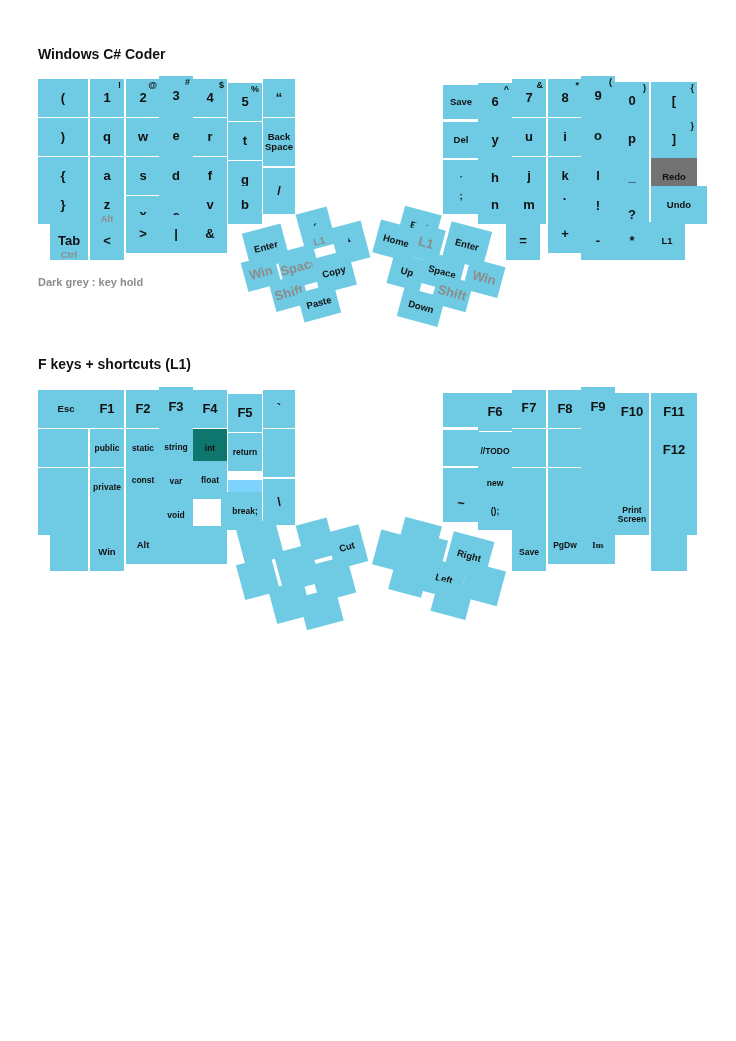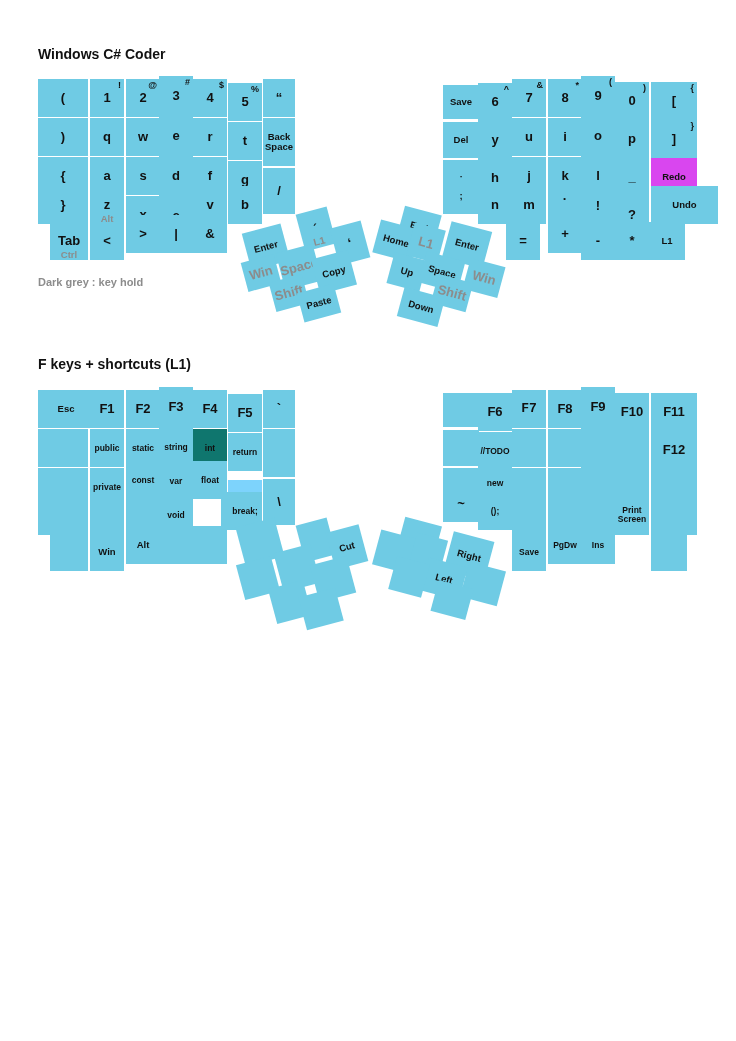--- a/index.html
+++ b/index.html
@@ -278,42 +278,42 @@
     </div>
     <div class="key" style="left: 548px; top: 157px; width: 34px; height: 38px; background: rgb(111, 203, 228);">
       <div class="main">k</div>
     </div>
     <div class="key" style="left: 581px; top: 156px; width: 34px; height: 40px; background: rgb(111, 203, 228);">
       <div class="main">l</div>
     </div>
     <div class="key" style="left: 615px; top: 158px; width: 34px; height: 38px; background: rgb(111, 203, 228);">
       <div class="main">_</div>
     </div>
-    <div class="key" style="left: 651px; top: 158px; width: 46px; height: 38px; background: #d946ef;">
+    <div class="key" style="left: 651px; top: 158px; width: 46px; height: 38px; background: #737373;">
       <div class="main small">Redo</div>
     </div>
     <div class="key" style="left: 443px; top: 178px; width: 36px; height: 36px; background: rgb(111, 203, 228);">
       <div class="main small">;</div>
     </div>
     <div class="key" style="left: 478px; top: 186px; width: 34px; height: 38px; background: rgb(111, 203, 228);">
       <div class="main">n</div>
     </div>
     <div class="key" style="left: 512px; top: 186px; width: 34px; height: 38px; background: rgb(111, 203, 228);">
       <div class="main">m</div>
     </div>
     <div class="key" style="left: 548px; top: 180px; width: 34px; height: 38px; background: rgb(111, 203, 228);">
       <div class="main">·</div>
     </div>
     <div class="key" style="left: 581px; top: 186px; width: 34px; height: 40px; background: rgb(111, 203, 228);">
       <div class="main">!</div>
     </div>
     <div class="key" style="left: 615px; top: 196px; width: 34px; height: 38px; background: rgb(111, 203, 228);">
       <div class="main">?</div>
     </div>
-    <div class="key" style="left: 651px; top: 186px; width: 67px; height: 38px; background: rgb(111, 203, 228);">
+    <div class="key" style="left: 651px; top: 186px; width: 56px; height: 38px; background: rgb(111, 203, 228);">
       <div class="main small">Undo</div>
     </div>
     <div class="key" style="left: 506px; top: 222px; width: 34px; height: 38px; background: rgb(111, 203, 228);">
       <div class="main">=</div>
     </div>
     <div class="key" style="left: 548px; top: 215px; width: 34px; height: 38px; background: rgb(111, 203, 228);">
       <div class="main">+</div>
     </div>
     <div class="key" style="left: 581px; top: 222px; width: 34px; height: 38px; background: rgb(111, 203, 228);">
       <div class="main">-</div>
@@ -488,21 +488,21 @@
     <div class="key" style="left: 548px; top: 497px; width: 34px; height: 38px; background: rgb(111, 203, 228);"></div>
     <div class="key" style="left: 581px; top: 495px; width: 34px; height: 40px; background: rgb(111, 203, 228);"></div>
     <div class="key" style="left: 615px; top: 497px; width: 34px; height: 38px; background: rgb(111, 203, 228);"></div>
     <div class="key" style="left: 651px; top: 497px; width: 46px; height: 38px; background: rgb(111, 203, 228);"></div>
     <div class="key" style="left: 512px; top: 533px; width: 34px; height: 38px; background: rgb(111, 203, 228);">
       <div class="main tiny">Save</div>
     </div>
     <div class="key" style="left: 548px; top: 526px; width: 34px; height: 38px; background: rgb(111, 203, 228);">
       <div class="main tiny">PgDw</div>
     </div>
-    <div class="key" style="left: 581px; top: 526px; width: 34px; height: 38px; background: rgb(111, 203, 228);">
+    <div class="key" style="left: 581px; top: 526px; width: 34px; height: 38px; background: rgb(111, 203, 228); font-family: Liberation Serif, serif;">
       <div class="main tiny">Ins</div>
     </div>
     <div class="key" style="left: 615px; top: 496px; width: 34px; height: 38px; background: rgb(111, 203, 228);">
       <div class="main tiny">Print<br>Screen</div>
     </div>
     <div class="key" style="left: 651px; top: 533px; width: 36px; height: 38px; background: rgb(111, 203, 228);"></div>
     <div class="key" style="left: 400px; top: 521px; width: 38px; height: 36px; background: rgb(111, 203, 228); transform: rotate(15deg);"></div>
     <div class="key" style="left: 376px; top: 534px; width: 40px; height: 36px; background: rgb(111, 203, 228); transform: rotate(15deg);"></div>
     <div class="key" style="left: 412px; top: 536px; width: 32px; height: 36px; background: rgb(111, 203, 228); transform: rotate(15deg);"></div>
     <div class="key" style="left: 448px; top: 536px; width: 42px; height: 40px; background: rgb(111, 203, 228); transform: rotate(15deg);">

